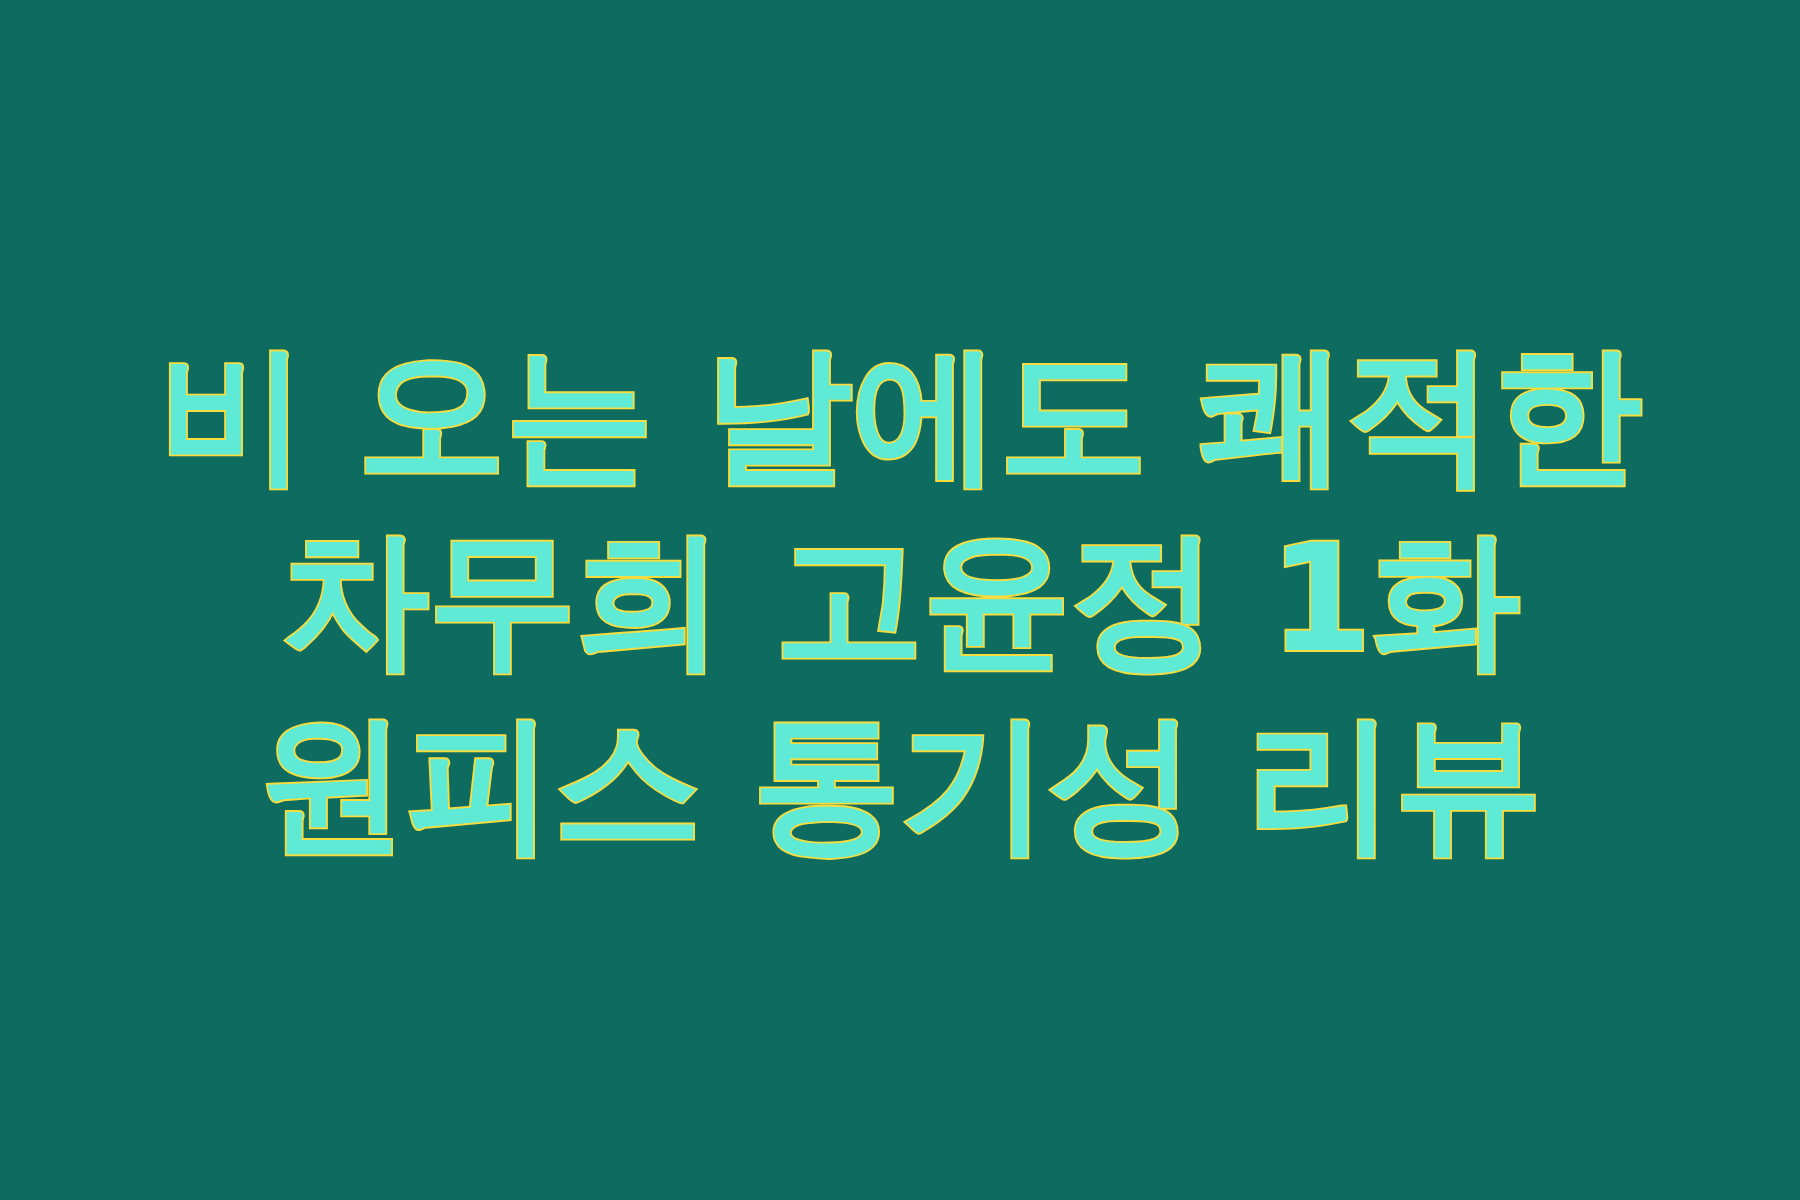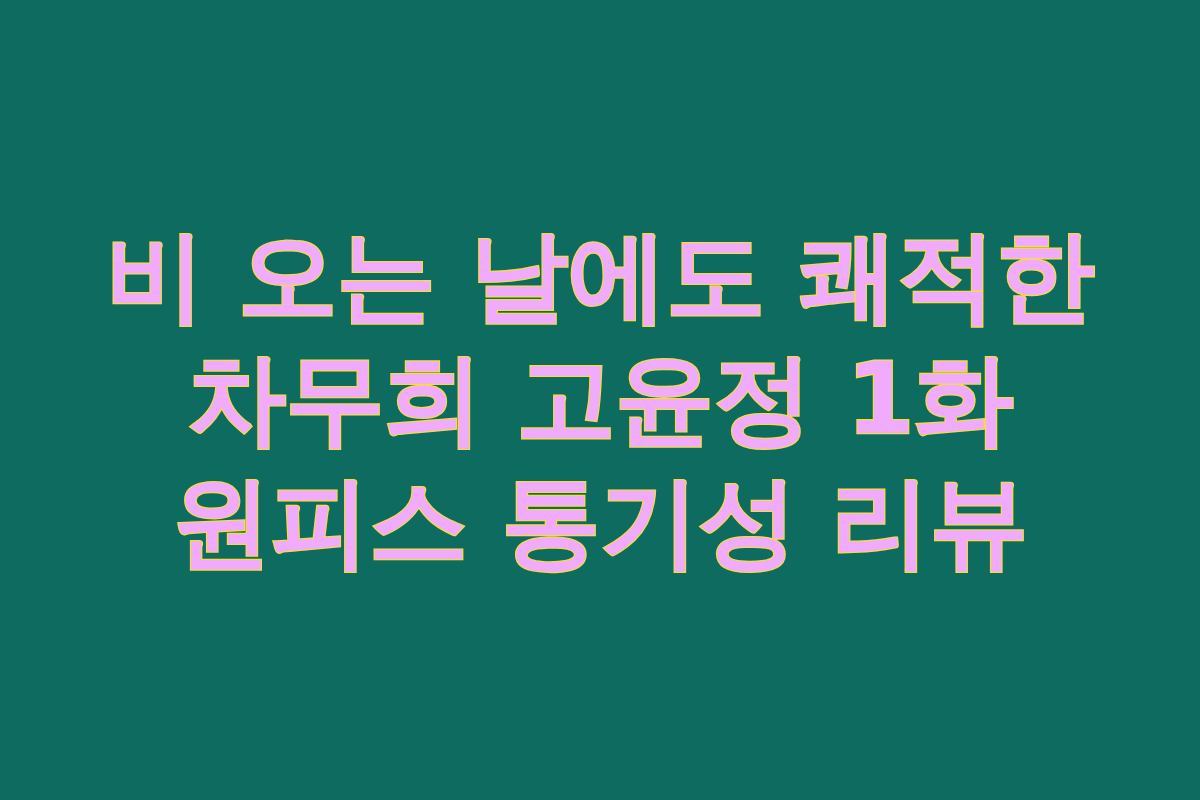--- a/index.html
+++ b/index.html
@@ -53,16 +53,16 @@
     paint-order: stroke fill;
     text-rendering: geometricPrecision;
   }
 </style>
 </head>
 <body>
 
 <div id="thumbnail-canvas" style="background: rgb(13, 107, 95); width: 1200px; height: 800px;">
 
   <div id="headline-block">
-    <h1 id="headline-text" style="color: #f0abfc; -webkit-text-stroke: 2.5px rgb(247, 220, 63); font-size: 99px; line-height: 123px; text-align: center;">비 오는 날에도 쾌적한 차무희 고윤정 1화 원피스 통기성 리뷰</h1>
+    <h1 id="headline-text" style="color: #5eead4; -webkit-text-stroke: 2.5px rgb(247, 220, 63); font-size: 99px; line-height: 123px; text-align: center;">비 오는 날에도 쾌적한 차무희 고윤정 1화 원피스 통기성 리뷰</h1>
   </div>
 
 </div>
 
 </body></html>

